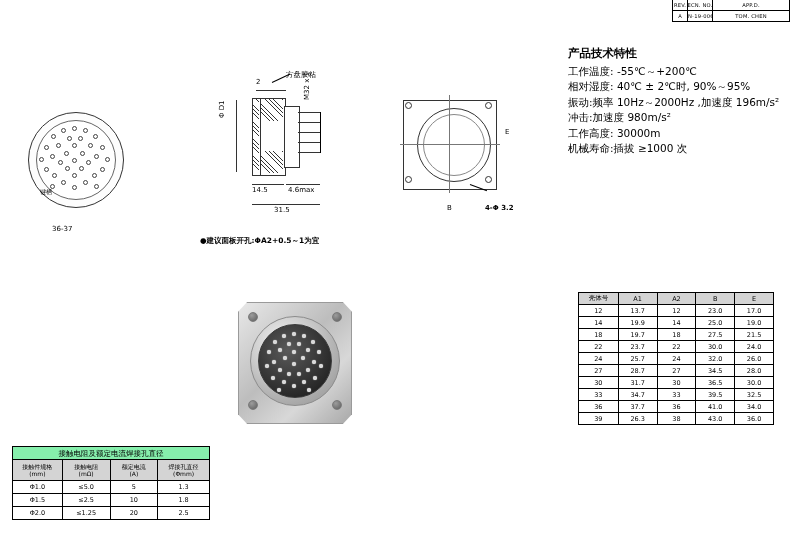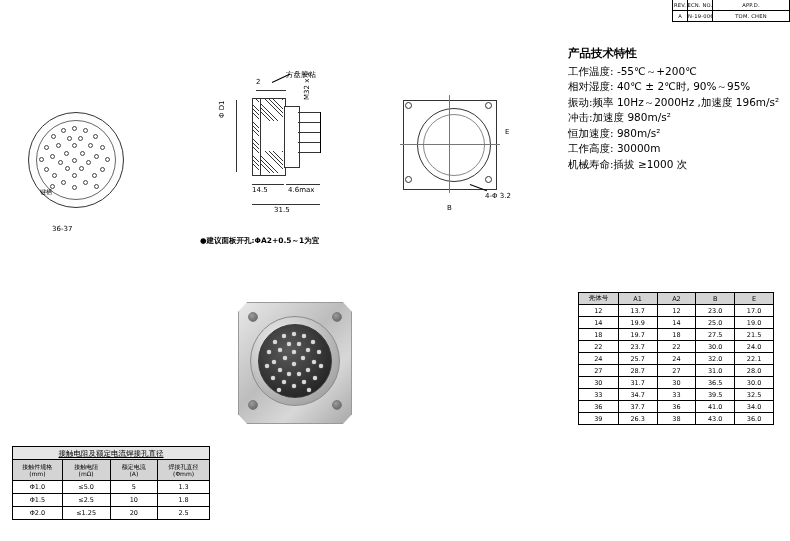--- a/index.html
+++ b/index.html
@@ -151,21 +151,21 @@
   #shell-table{width:196px;}
   #shell-table th{height:11px;background:#d4d4d4;font-size:6.5px;margin-top:18px;}
   #shell-table td{height:11px;font-size:6.5px;}
   #shell-table col.c-a{width:40px;}
   #shell-table col.c-b{width:39px;}
 
   #contact-table-wrap{top:446px;left:12px;}
   #ct-title{
     width:198px;height:13px;border:1px solid #000;border-bottom:none;
     box-sizing:border-box;text-align:center;font-size:7.5px;
-    background:#e5e5e5;line-height:13px;text-decoration:underline;
+    background:#86efac;line-height:13px;
   }
   #contact-table{width:198px;}
   #contact-table th{background:#d4d4d4;font-size:6px;line-height:7px;height:20px;}
   #contact-table td{height:12px;font-size:6.5px;}
 </style>
 </head>
 <body>
 
 <div class="abs" id="title-block">
   <div class="tb-row">
@@ -179,21 +179,20 @@
     <div class="tb-cell c4">TOM. CHEN</div>
   </div>
 </div>
 
 <div class="abs" id="specs">
   <div class="spec-title">产品技术特性</div>
   <div class="spec-line">工作温度: -55℃～+200℃</div>
   <div class="spec-line">相对湿度: 40℃ ± 2℃时, 90%～95%</div>
   <div class="spec-line">振动:频率 10Hz～2000Hz ,加速度 196m/s²</div>
   <div class="spec-line">冲击:加速度 980m/s²</div>
-  <div class="spec-line">恒加速度: 980m/s²</div>
   <div class="spec-line">工作高度: 30000m</div>
   <div class="spec-line">机械寿命:插拔 ≥1000 次</div>
 </div>
 
 <div class="abs" id="face-left">
   <div class="outer"></div>
   <div class="inner"></div>
   <div class="pin" style="left:44px;top:14px;"></div>
   <div class="pin" style="left:33px;top:16px;"></div>
   <div class="pin" style="left:55px;top:16px;"></div>
@@ -273,21 +272,21 @@
   <div class="circ2"></div>
   <div class="hole" style="left:10px;top:10px;"></div>
   <div class="hole" style="left:90px;top:10px;"></div>
   <div class="hole" style="left:10px;top:84px;"></div>
   <div class="hole" style="left:90px;top:84px;"></div>
   <div class="line" style="left:5px;top:52px;width:100px;height:1px;background:#777;"></div>
   <div class="line" style="left:54px;top:3px;width:1px;height:98px;background:#777;"></div>
 </div>
 <div class="abs lbl" style="top:128px;left:505px;">E</div>
 <div class="abs lbl" style="top:204px;left:447px;">B</div>
-<div class="abs lbl" style="top:192px;left:485px;">4-Φ 3.2</div>
+<div class="abs lbl" style="top:204px;left:485px;font-weight:bold;">4-Φ 3.2</div>
 <div class="abs line" style="top:184px;left:470px;width:18px;height:1px;transform:rotate(20deg);transform-origin:left center;"></div>
 
 <div class="abs" id="photo">
   <div class="plate"></div>
   <div class="mhole" style="left:10px;top:12px;"></div>
   <div class="mhole" style="left:94px;top:12px;"></div>
   <div class="mhole" style="left:10px;top:100px;"></div>
   <div class="mhole" style="left:94px;top:100px;"></div>
   <div class="rim"></div>
   <div class="insert"></div>
@@ -368,27 +367,27 @@
         <td>23.7</td>
         <td>22</td>
         <td>30.0</td>
         <td>24.0</td>
       </tr>
       <tr>
         <td>24</td>
         <td>25.7</td>
         <td>24</td>
         <td>32.0</td>
-        <td>22.1</td>
+        <td>26.0</td>
       </tr>
       <tr>
         <td>27</td>
         <td>28.7</td>
         <td>27</td>
-        <td>31.0</td>
+        <td>34.5</td>
         <td>28.0</td>
       </tr>
       <tr>
         <td>30</td>
         <td>31.7</td>
         <td>30</td>
         <td>36.5</td>
         <td>30.0</td>
       </tr>
       <tr>

